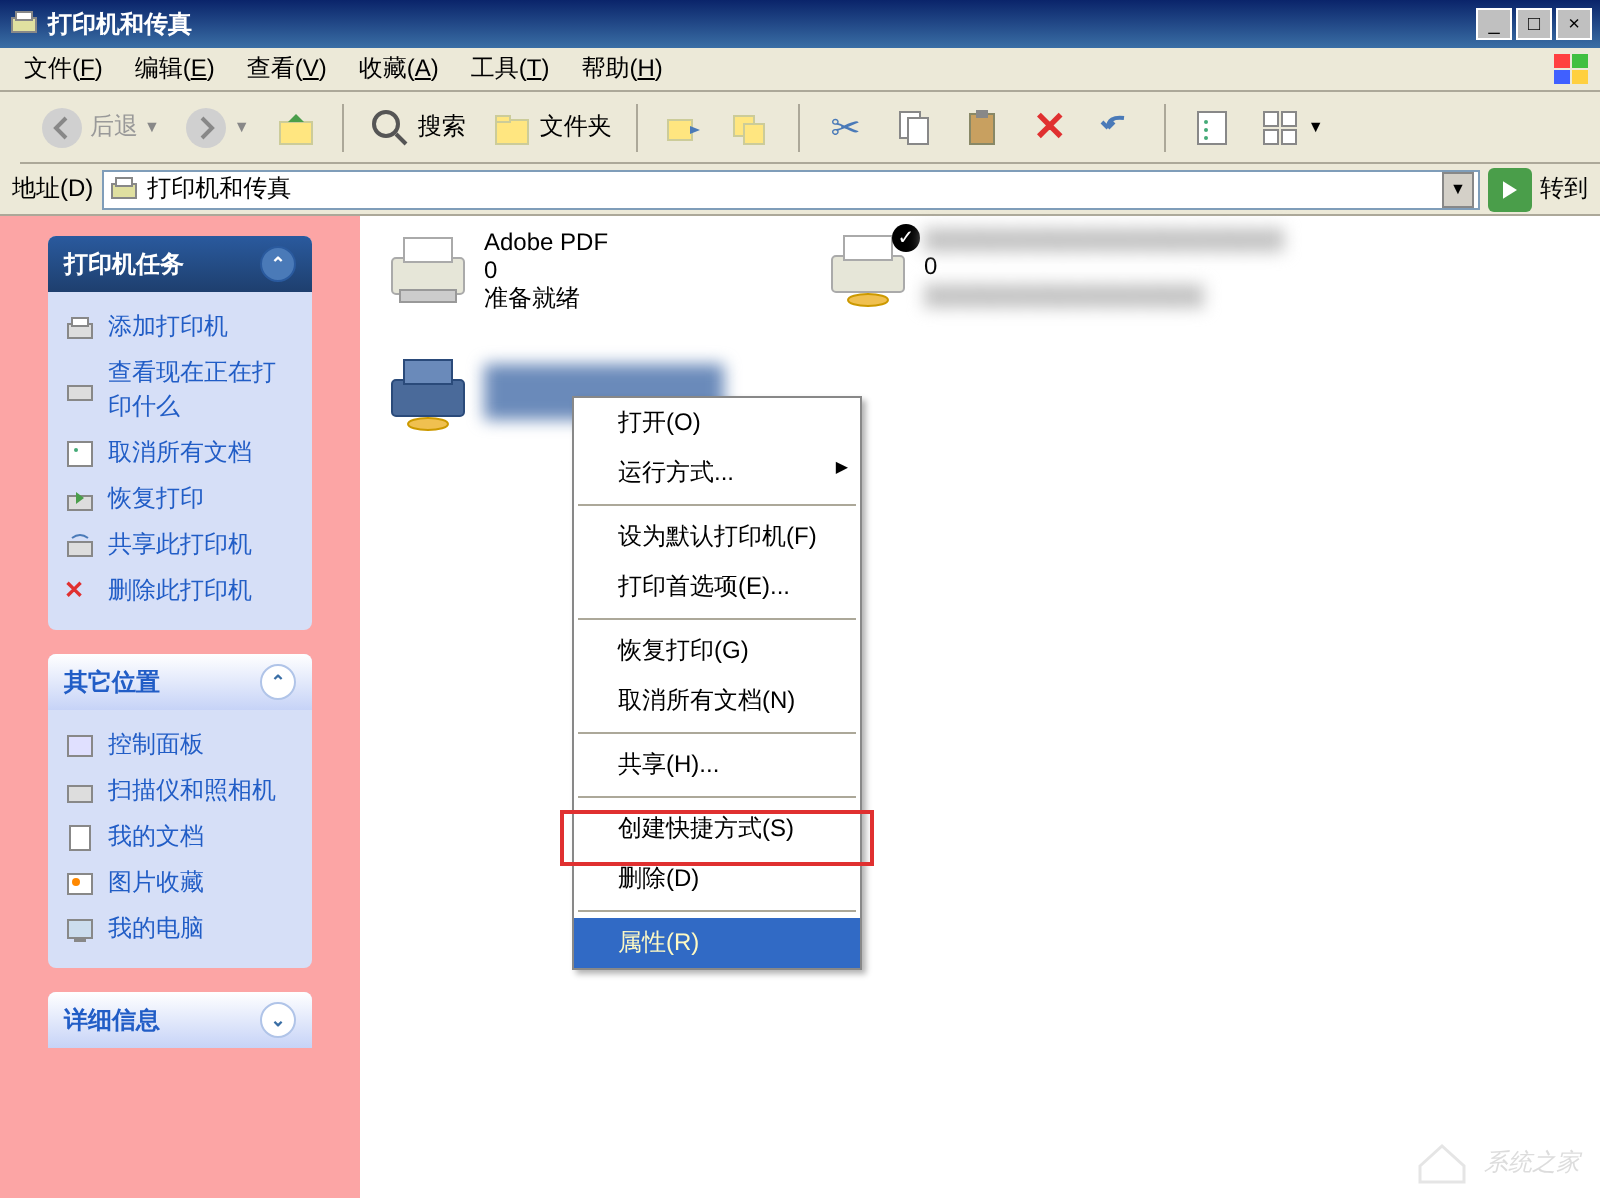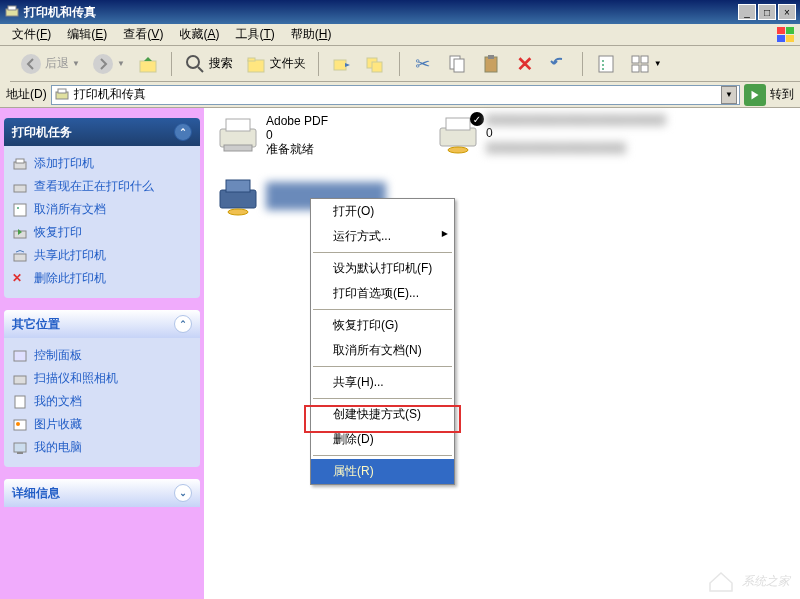--- a/index.html
+++ b/index.html
@@ -22,21 +22,21 @@
 .tsep { width: 1px; height: 24px; background: #aca899; margin: 0 4px; }
 
 .addrbar { background: #ece9d8; height: 26px; display: flex; align-items: center; padding: 0 6px; border-bottom: 1px solid #aca899; gap: 4px; }
 .addrbar .lbl { }
 .addrbar .addr-input { flex: 1; display: flex; align-items: center; background: #fff; border: 1px solid #7f9db9; height: 20px; padding: 0 2px; }
 .addrbar .addr-input .ic { width: 16px; height: 16px; margin-right: 4px; }
 .addrbar .addr-dd { width: 16px; height: 18px; background: #d4d0c8; border: 1px solid #888; display: flex; align-items: center; justify-content: center; font-size: 8px; }
 .gobtn { width: 22px; height: 22px; background: #4a9e4a; border-radius: 3px; display: flex; align-items: center; justify-content: center; color: #fff; }
 
 .content { display: flex; height: 491px; }
-.sidebar { width: 204px; background: #f0abfc; padding: 10px 4px; overflow: hidden; }
+.sidebar { width: 180px; background: #fca5a5; padding: 10px 24px; overflow: hidden; }
 .panel { background: #d6dff7; border-radius: 4px; margin-bottom: 12px; }
 .panel-hd { background: linear-gradient(#fff, #c6d3f7); border-radius: 4px 4px 0 0; padding: 5px 8px; display: flex; align-items: center; justify-content: space-between; font-weight: bold; color: #215dc6; cursor: pointer; }
 .panel-hd .chev { width: 18px; height: 18px; border-radius: 50%; background: #fff; display: flex; align-items: center; justify-content: center; font-size: 9px; color: #3a6ea5; border: 1px solid #b0c4e8; }
 .panel-hd.dark { background: linear-gradient(#2a5a9e, #1e3f6e); color: #fff; }
 .panel-hd.dark .chev { background: #4a7ab8; color: #fff; border-color: #2a5a9e; }
 .panel-bd { padding: 6px 8px 8px; }
 .task { display: flex; align-items: center; gap: 6px; padding: 3px 0; color: #215dc6; cursor: pointer; }
 .task .ic { width: 16px; height: 16px; flex-shrink: 0; }
 
 .main { flex: 1; background: #fff; position: relative; padding: 6px; }

